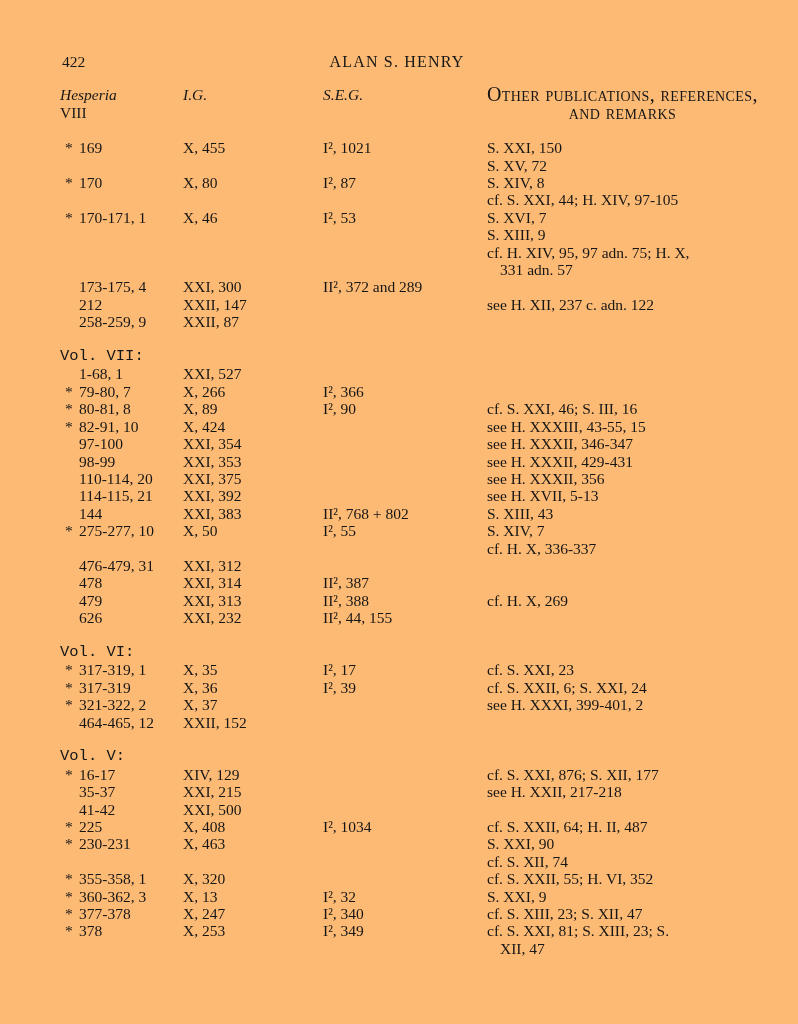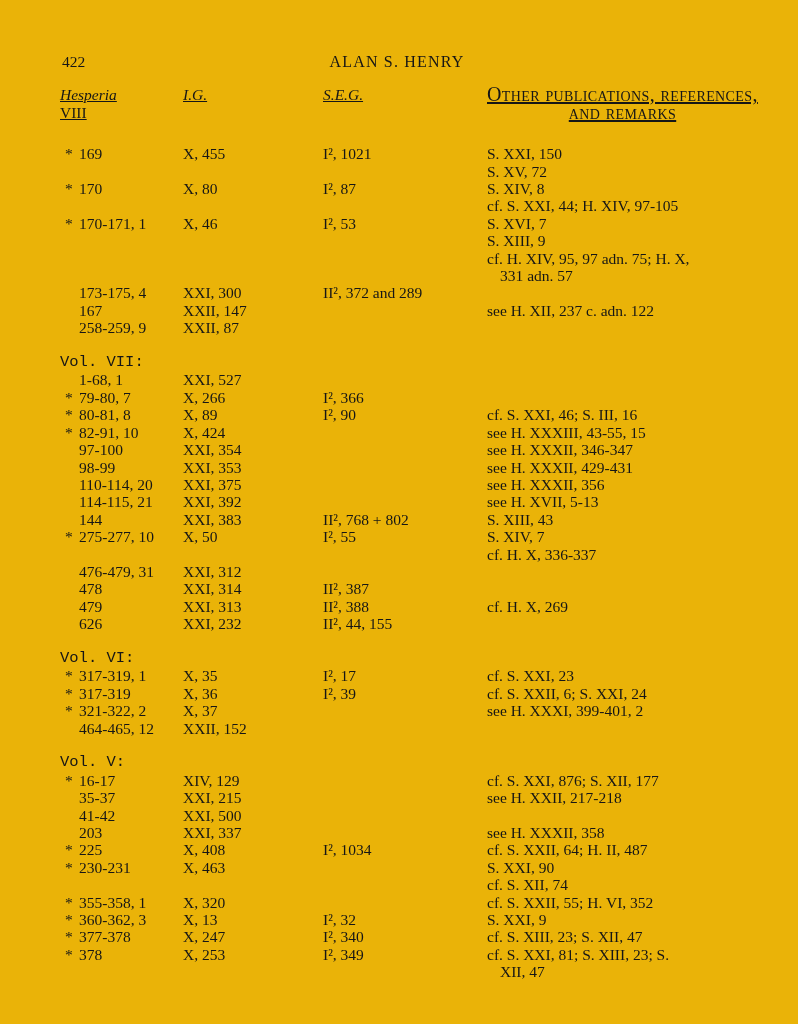--- a/index.html
+++ b/index.html
@@ -5,21 +5,21 @@
   html, body {
     margin: 0;
     padding: 0;
     background: #ffffff;
   }
   .page {
     position: relative;
     width: 798px;
     height: 1024px;
     box-sizing: border-box;
-    background: #eab308;
+    background: #fdba74;
     color: #161616;
     font-family: "Liberation Serif", serif;
     font-size: 15.5px;
     line-height: 17.4px;
     padding: 53px 40px 0 60px;
     overflow: hidden;
   }
   
   .running-head {
     position: relative;
@@ -37,22 +37,21 @@
     transform: translateX(-50%);
     letter-spacing: 1.2px;
     font-size: 16px;
     white-space: nowrap;
   }
   
   .col-headers {
     display: grid;
     grid-template-columns: 123px 140px 164px 1fr;
     margin-top: 16px;
-    margin-bottom: 24px;
-    text-decoration: underline;
+    margin-bottom: 18px;
   }
   .col-head-italic {
     font-style: italic;
   }
   .hesperia-vol {
     font-style: normal;
   }
   .other-head {
     font-variant: small-caps;
     letter-spacing: 0.4px;
@@ -135,21 +134,21 @@
       </div>
       <div class="row">
         <div class="cell star"></div>
         <div class="cell hesperia">173-175, 4</div>
         <div class="cell seg">XXI, 300</div>
         <div class="cell ig">II², 372 and 289</div>
         <div class="cell remarks"></div>
       </div>
       <div class="row">
         <div class="cell star"></div>
-        <div class="cell hesperia">167</div>
+        <div class="cell hesperia">212</div>
         <div class="cell seg">XXII, 147</div>
         <div class="cell ig"></div>
         <div class="cell remarks">
           <div class="remark-line">see H. XII, 237 c. adn. 122</div>
         </div>
       </div>
       <div class="row">
         <div class="cell star"></div>
         <div class="cell hesperia">258-259, 9</div>
         <div class="cell seg">XXII, 87</div>
@@ -328,29 +327,20 @@
         </div>
       </div>
       <div class="row">
         <div class="cell star"></div>
         <div class="cell hesperia">41-42</div>
         <div class="cell seg">XXI, 500</div>
         <div class="cell ig"></div>
         <div class="cell remarks"></div>
       </div>
       <div class="row">
-        <div class="cell star"></div>
-        <div class="cell hesperia">203</div>
-        <div class="cell seg">XXI, 337</div>
-        <div class="cell ig"></div>
-        <div class="cell remarks">
-          <div class="remark-line">see H. XXXII, 358</div>
-        </div>
-      </div>
-      <div class="row">
         <div class="cell star">*</div>
         <div class="cell hesperia">225</div>
         <div class="cell seg">X, 408</div>
         <div class="cell ig">I², 1034</div>
         <div class="cell remarks">
           <div class="remark-line">cf. S. XXII, 64; H. II, 487</div>
         </div>
       </div>
       <div class="row">
         <div class="cell star">*</div>

